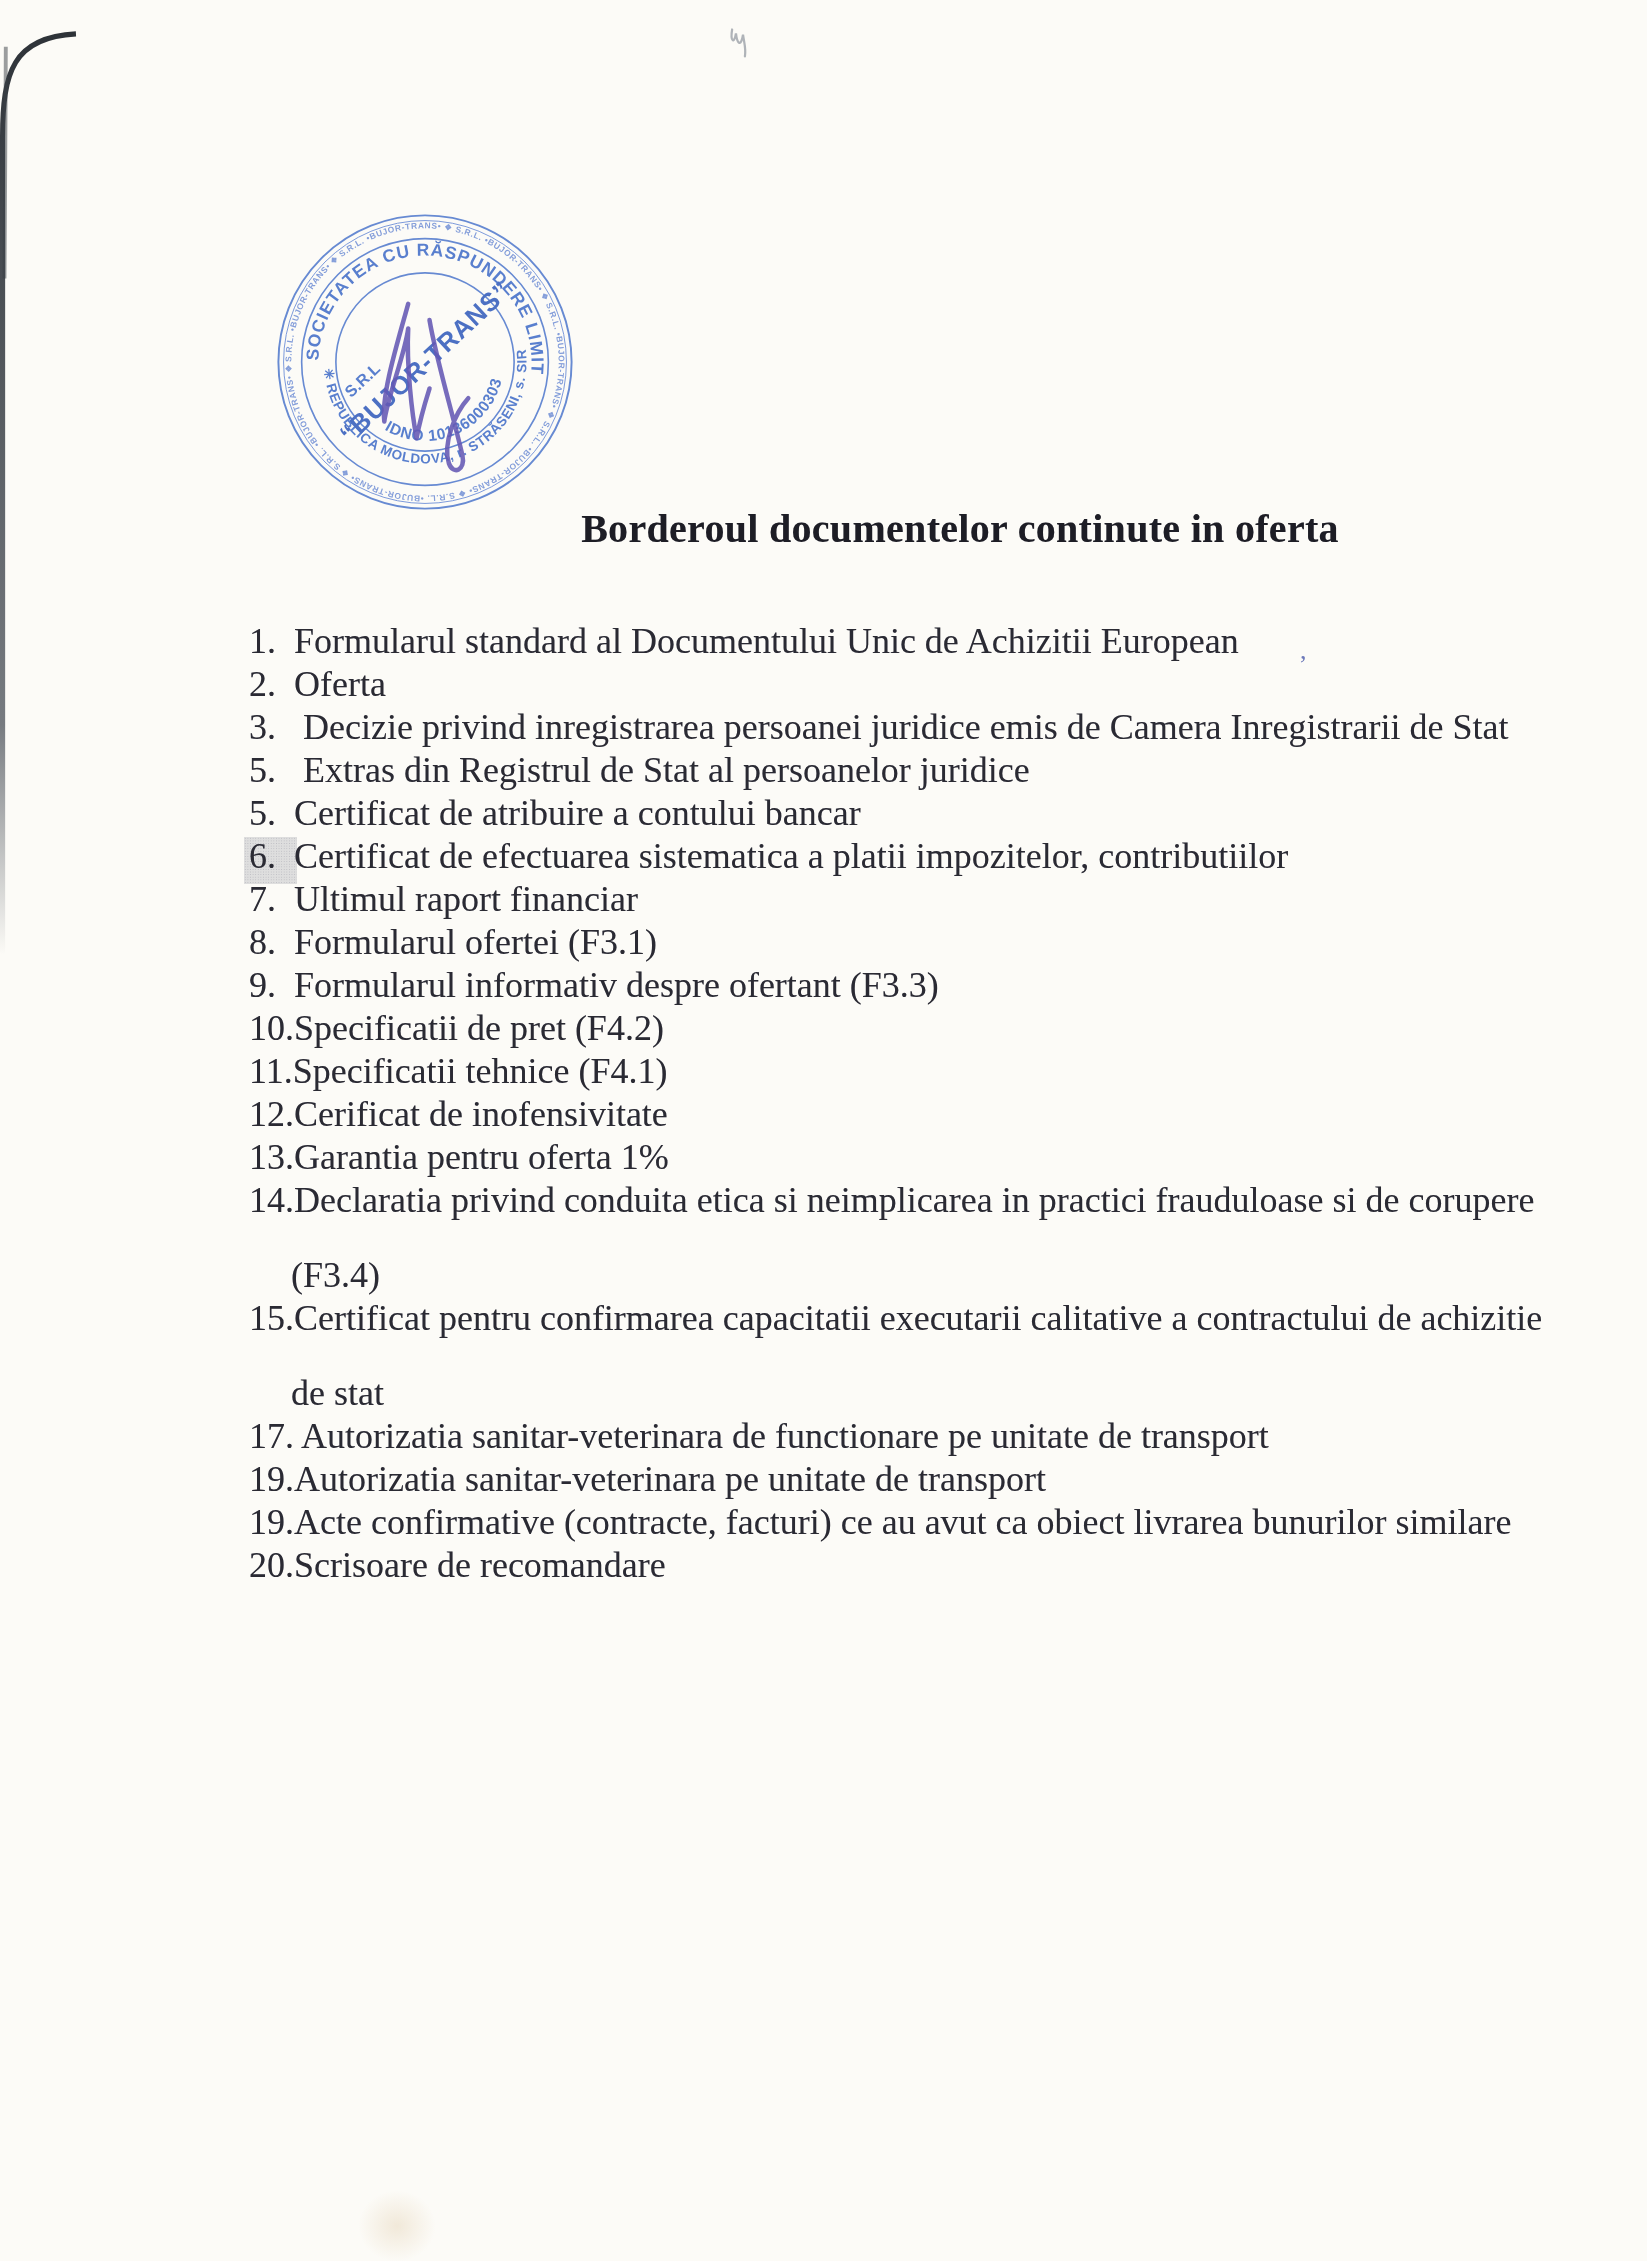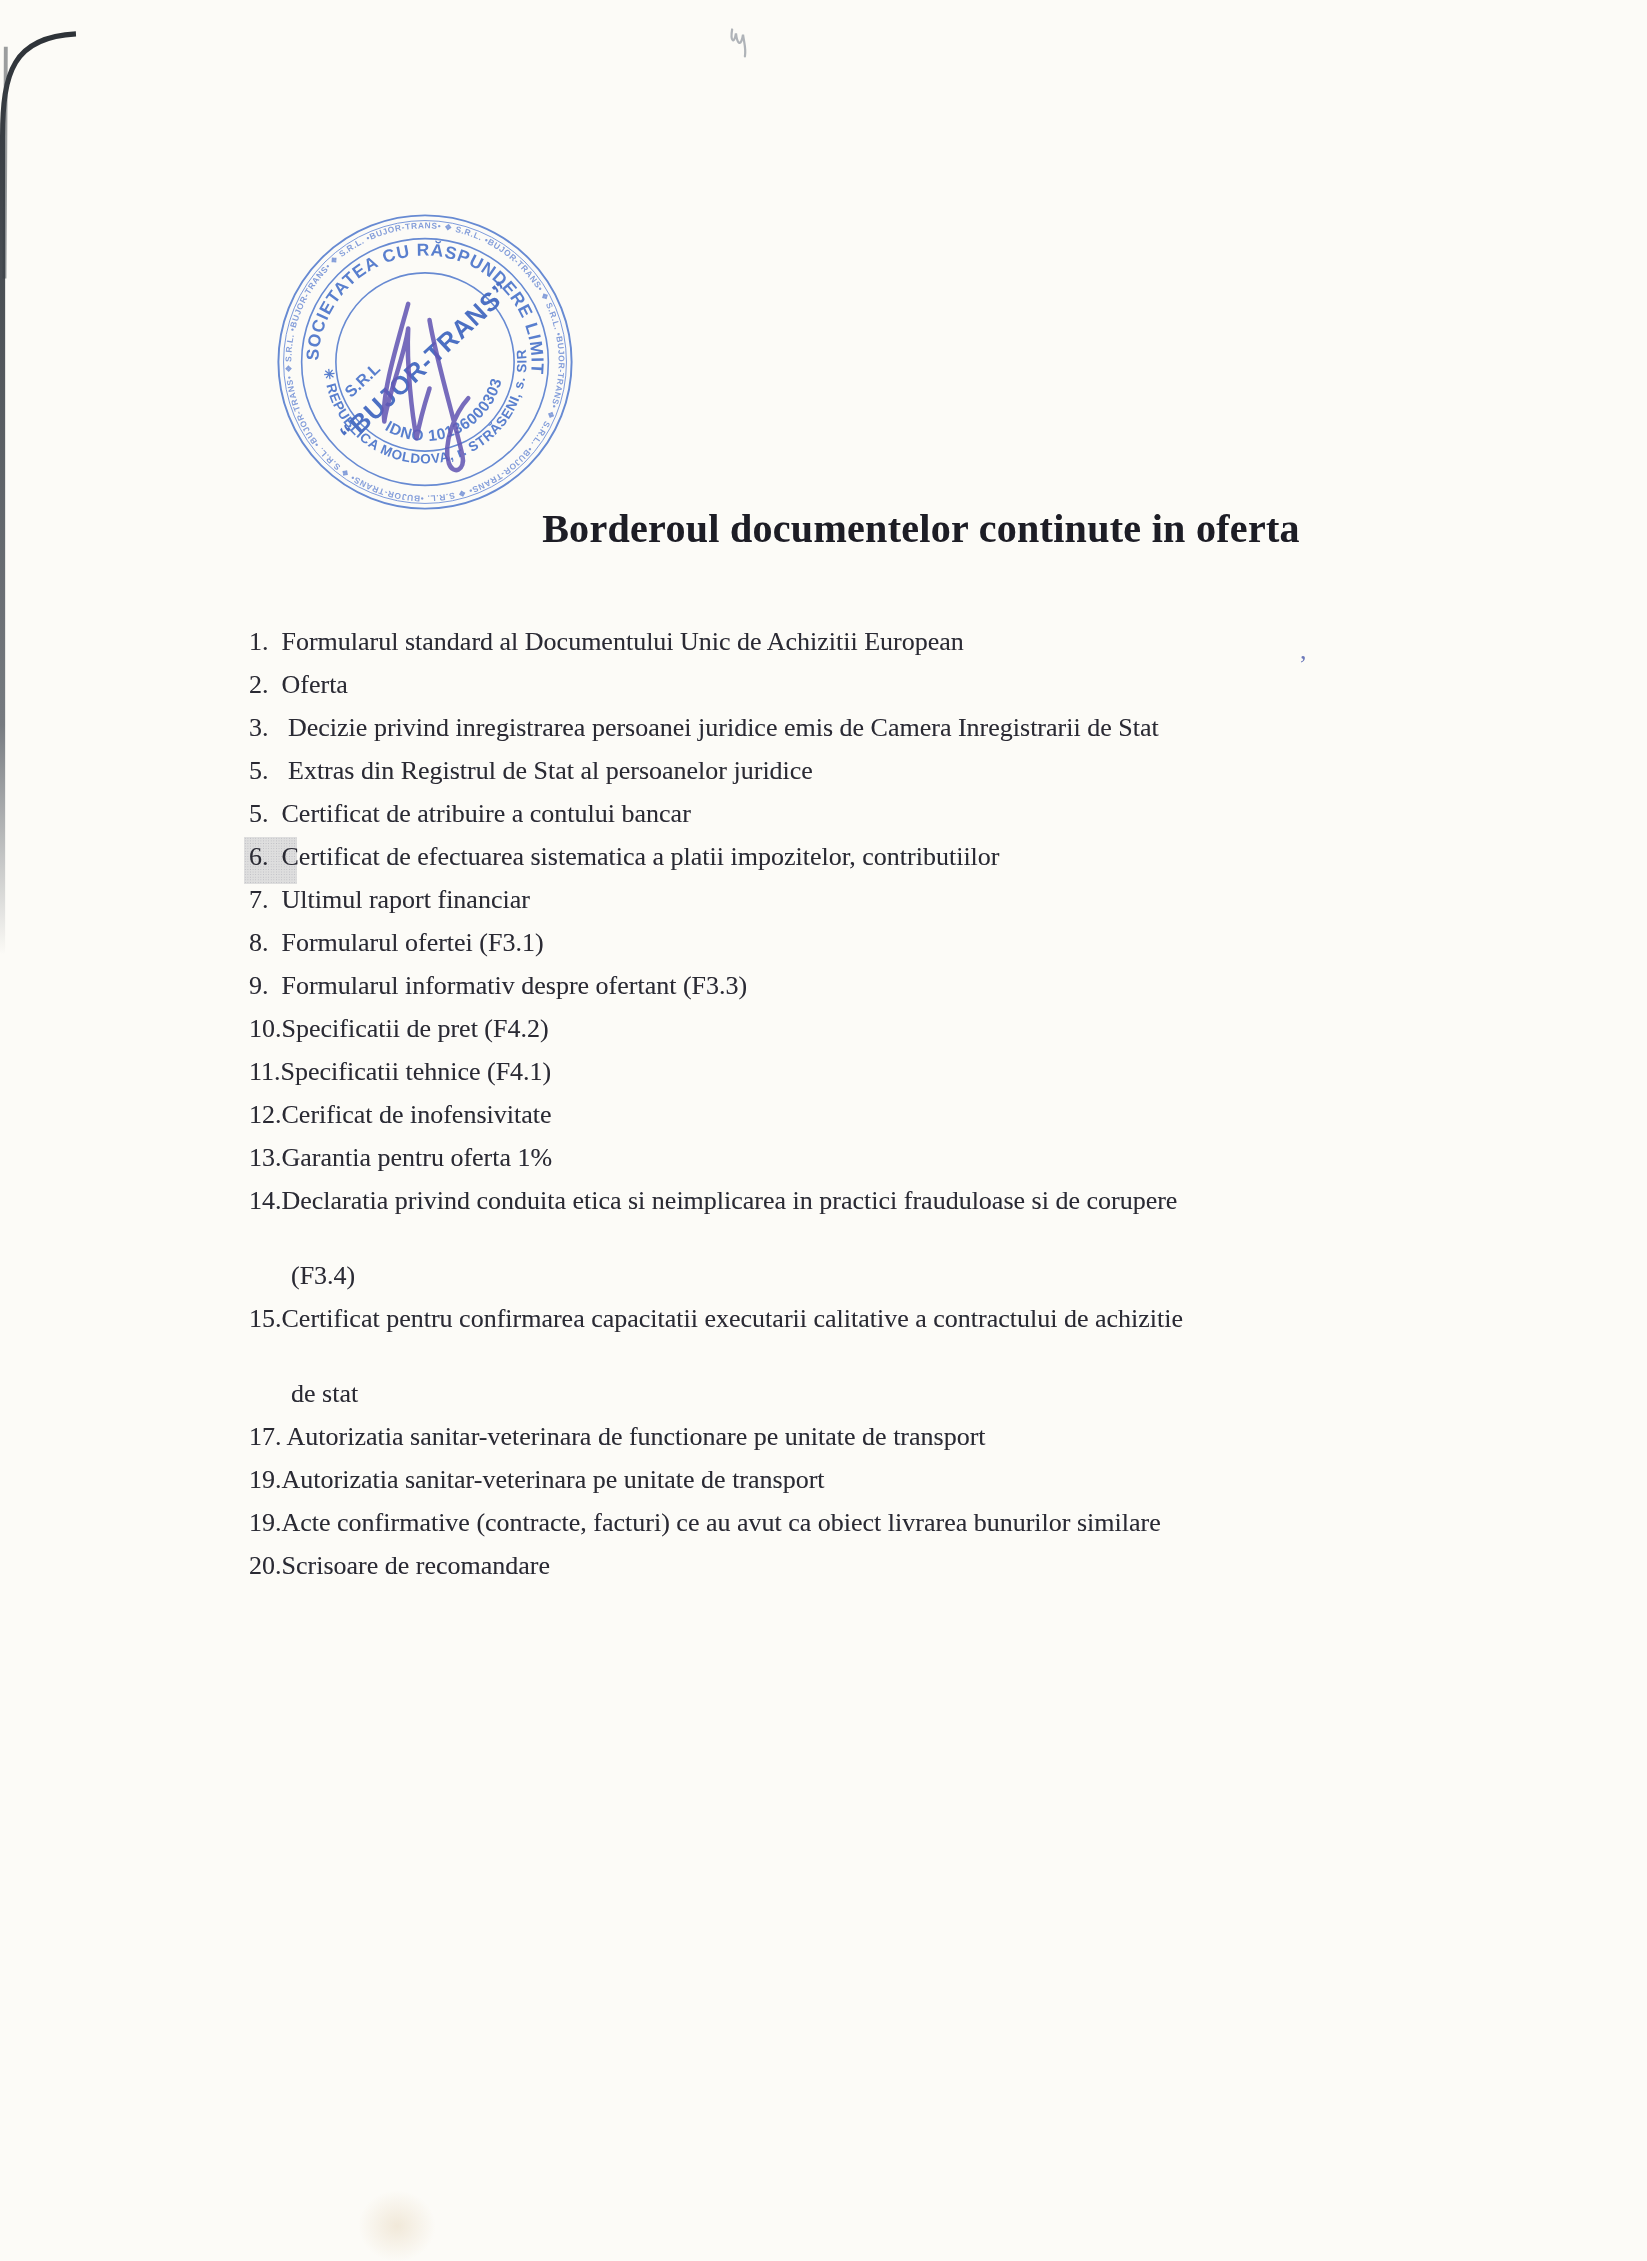--- a/index.html
+++ b/index.html
@@ -26,30 +26,30 @@
   .st-ring{fill:none;}
   .st-small{font-family:"Liberation Sans",sans-serif;font-weight:700;font-size:13px;letter-spacing:1px;}
   .st-big{font-family:"Liberation Sans",sans-serif;font-weight:700;font-size:27px;letter-spacing:1.5px;}
   .st-mid{font-family:"Liberation Sans",sans-serif;font-weight:700;font-size:21px;letter-spacing:1px;}
   .st-idno{font-family:"Liberation Sans",sans-serif;font-weight:700;font-size:24px;letter-spacing:1px;}
   .st-srl{font-family:"Liberation Sans",sans-serif;font-weight:700;font-size:25px;}
   .st-main{font-family:"Liberation Sans",sans-serif;font-weight:700;font-size:40px;letter-spacing:1px;}
   .sig-path{fill:none;stroke-linecap:round;stroke-linejoin:round;}
   
   .title{
-    position:absolute;top:505px;left:921px;transform:translateX(-50%);
+    position:absolute;top:505px;left:960px;transform:translateX(-50%);
     margin:0;white-space:nowrap;
     font-size:40px;font-weight:700;color:#1d1d25;
     letter-spacing:0.3px;
     text-shadow:0 0 0.6px rgba(30,30,50,0.35);
   }
   
   .list{
     position:absolute;left:249px;top:620px;width:1382px;
-    font-size:26px;color:#2a2a33;
+    font-size:36px;color:#2a2a33;
     text-shadow:0 0 0.6px rgba(40,40,70,0.25);
   }
   .line{
     height:43px;line-height:43px;
     white-space:pre;
   }
   .line.cont{padding-left:42px;margin-top:32px;}
   
   .highlight6{
     position:absolute;left:244px;top:837px;width:53px;height:47px;

